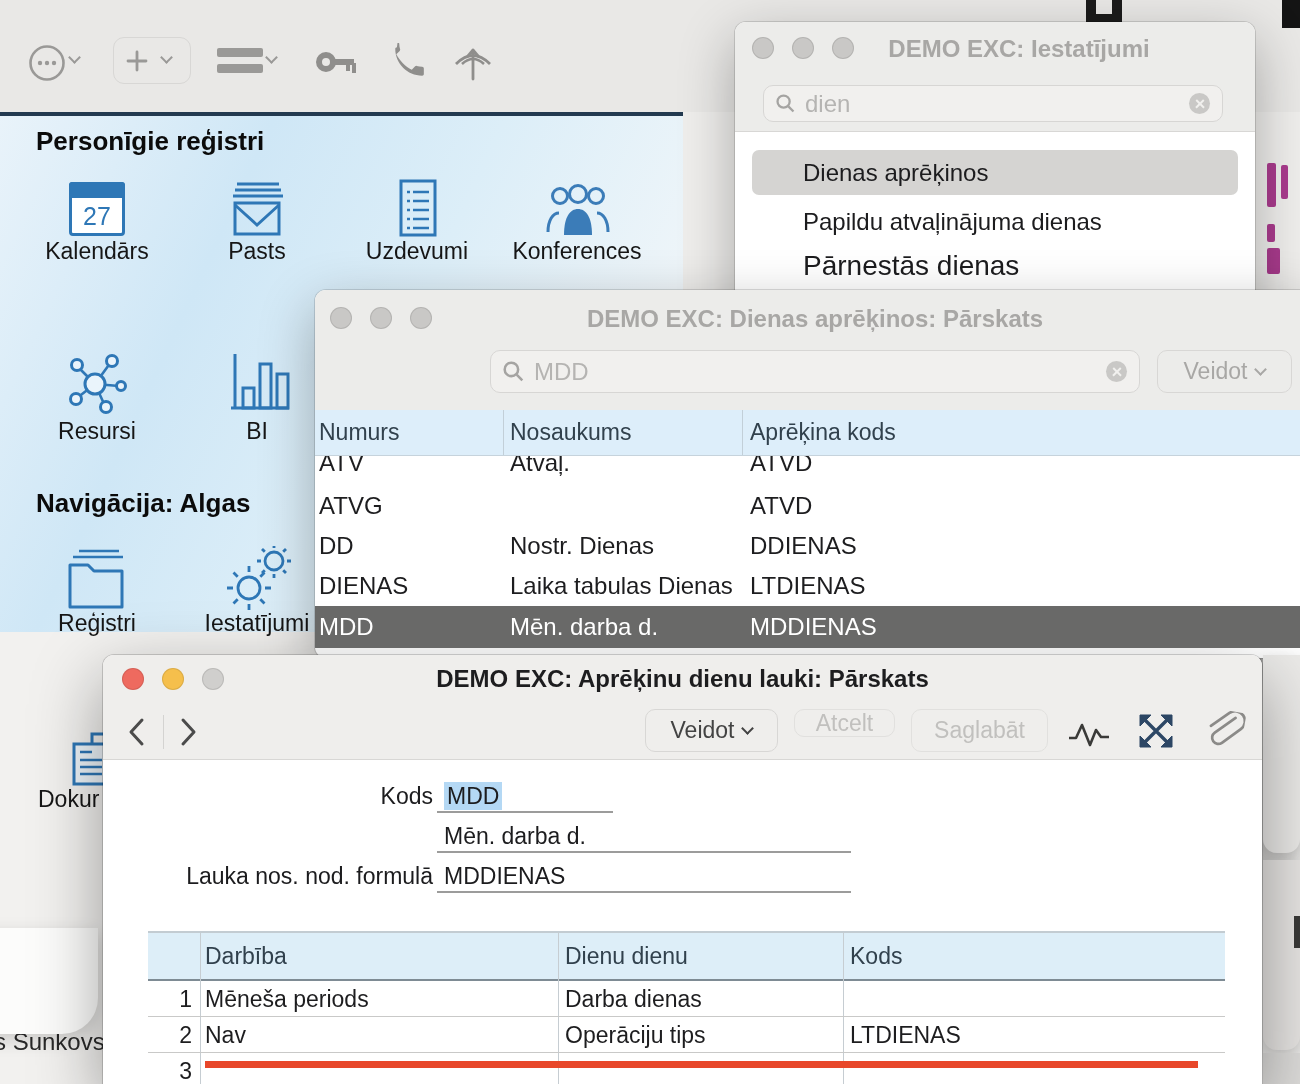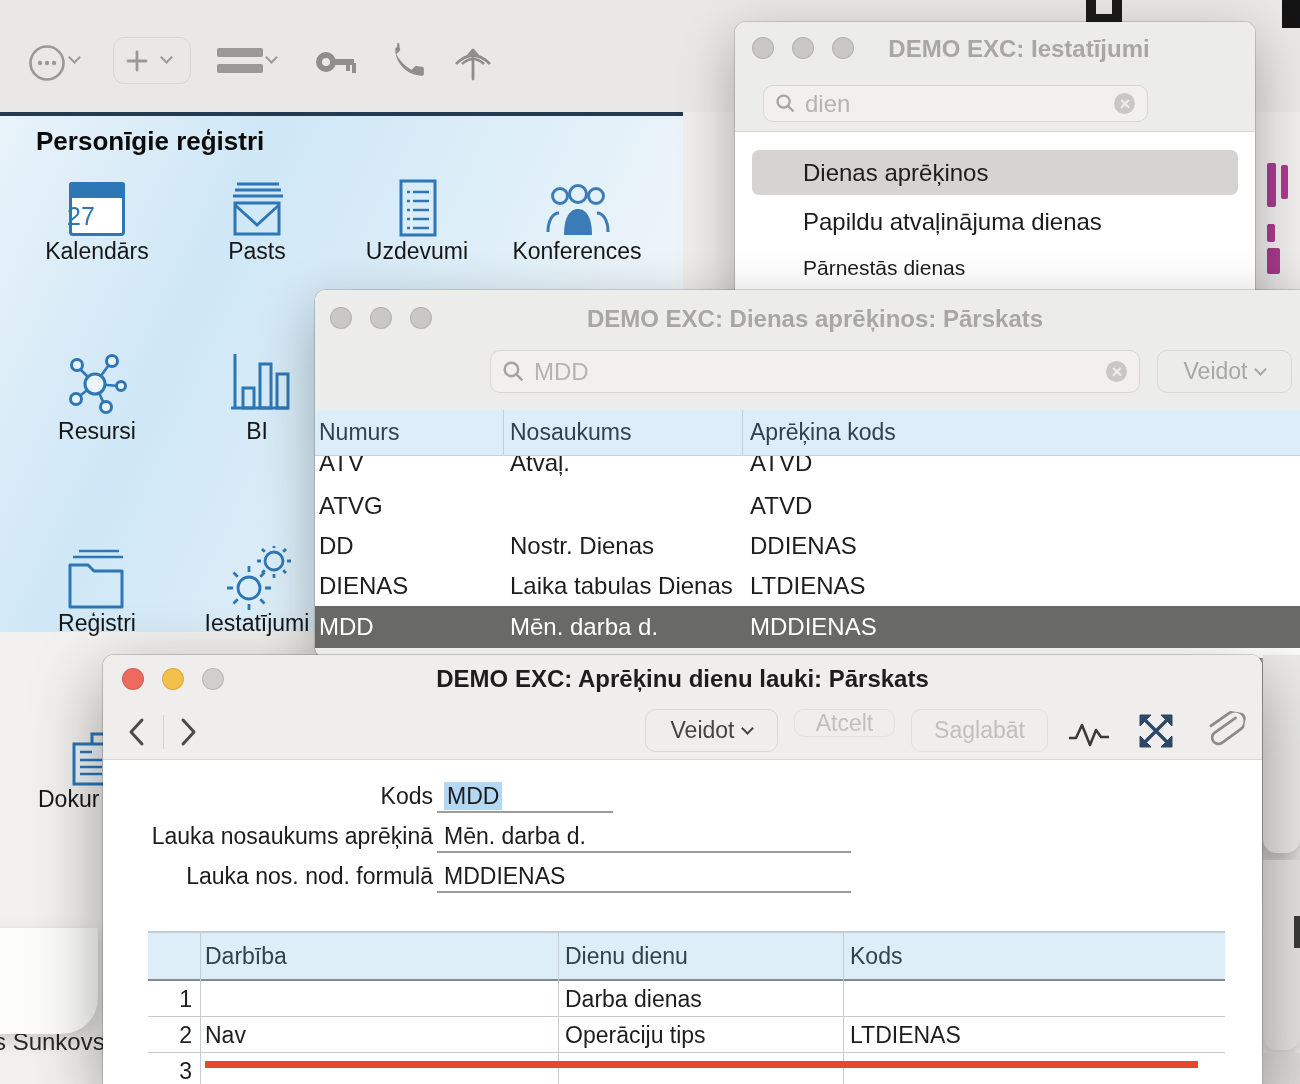--- a/index.html
+++ b/index.html
@@ -110,21 +110,21 @@
   <div class="abs" style="left:0;top:112px;width:683px;height:972px;background:#f2f1ef;border-right:1px solid #bfbebc"></div>
   <div class="abs" style="left:0;top:112px;width:683px;height:520px;
        background:linear-gradient(115deg,#e9f3fa 0%,#cfe7f6 30%,#dceef8 55%,#eef5f9 82%,#f2f1ef 100%)"></div>
   <div class="abs" style="left:0;top:112px;width:683px;height:4px;background:#233a50"></div>
 
   <div class="navheading" style="left:36px;top:126px">Personīgie reģistri</div>
 
   <div class="abs" style="left:67px;top:180px;width:60px;height:58px">
     <div class="abs" style="left:2px;top:2px;width:56px;height:54px;border:3px solid #2e77b6;border-radius:4px;background:#fff"></div>
     <div class="abs" style="left:2px;top:2px;width:56px;height:16px;background:#2e77b6;border-radius:3px 3px 0 0"></div>
-    <div class="abs" style="left:0;top:22px;width:60px;font-size:25px;color:#2e77b6">27</div>
+    <div class="abs" style="left:0;top:22px;width:60px;text-align:center;font-size:25px;color:#2e77b6">27</div>
   </div>
   <div class="navlabel" style="left:17px;top:238px;width:160px">Kalendārs</div>
 
   <div class="abs" style="left:225px;top:180px;width:64px;height:58px">
     <svg width="64" height="58" viewBox="0 0 64 58">
       <path d="M12 4 H54 M10 10 H56 M8 16 H58" stroke="#2e77b6" stroke-width="3" fill="none"></path>
       <rect x="10" y="23" width="44" height="31" fill="none" stroke="#2e77b6" stroke-width="3"></rect>
       <path d="M10 25 L32 45 L54 25" fill="none" stroke="#2e77b6" stroke-width="3"></path>
     </svg>
   </div>
@@ -166,20 +166,21 @@
   <div class="abs" style="left:227px;top:352px;width:66px;height:64px">
     <svg width="66" height="64" viewBox="0 0 66 64">
       <path d="M8 2 V56 M4 56 H62" stroke="#2e77b6" stroke-width="3" fill="none"></path>
       <rect x="16" y="36" width="11" height="20" fill="none" stroke="#2e77b6" stroke-width="3"></rect>
       <rect x="33" y="12" width="11" height="44" fill="none" stroke="#2e77b6" stroke-width="3"></rect>
       <rect x="50" y="22" width="11" height="34" fill="none" stroke="#2e77b6" stroke-width="3"></rect>
     </svg>
   </div>
   <div class="navlabel" style="left:177px;top:418px;width:160px">BI</div>
 
+  <div class="navheading" style="left:36px;top:488px">Navigācija: Algas</div>
 
   <div class="abs" style="left:63px;top:548px;width:66px;height:62px">
     <svg width="66" height="62" viewBox="0 0 66 62">
       <path d="M16 3 H56 M10 9 H60" stroke="#2e77b6" stroke-width="2.6"></path>
       <path d="M7 17 h18 l6 6 h28 v36 h-52 z" fill="none" stroke="#2e77b6" stroke-width="3" stroke-linejoin="round"></path>
     </svg>
   </div>
   <div class="navlabel" style="left:17px;top:610px;width:160px">Reģistri</div>
 
   <div class="abs" style="left:224px;top:546px;width:68px;height:64px">
@@ -217,33 +218,33 @@
   <div class="abs" style="left:1267px;top:224px;width:8px;height:18px;background:#a93b8d;border-radius:2px"></div>
   <div class="abs" style="left:1267px;top:248px;width:13px;height:26px;background:#a93b8d;border-radius:2px"></div>
 
   <div class="win" style="left:735px;top:22px;width:520px;height:845px">
     <div class="chrome" style="height:110px;border-bottom:1px solid #d8d7d5"></div>
     <div class="light" style="left:17px;top:15px;background:#c9c8c6"></div>
     <div class="light" style="left:57px;top:15px;background:#c9c8c6"></div>
     <div class="light" style="left:97px;top:15px;background:#c9c8c6"></div>
     <div class="wtitle inactive-title" style="top:13px;padding-left:48px">DEMO EXC: Iestatījumi</div>
 
-    <div class="search" style="left:28px;top:63px;width:385px;height:37px">
+    <div class="search" style="left:28px;top:63px;width:460px;height:37px">
       <svg width="19" height="19" viewBox="0 0 20 20">
         <circle cx="8" cy="8" r="6.4" fill="none" stroke="#a5a4a2" stroke-width="2.4"></circle>
         <path d="M13 13 L18.4 18.4" stroke="#a5a4a2" stroke-width="2.4"></path>
         </svg>
       <span>dien</span>
       <span class="clear"></span>
     </div>
 
     <div class="abs" style="left:17px;top:128px;width:486px;height:45px;background:#d5d4d2;border-radius:7px"></div>
     <div class="t" style="left:68px;top:137px;font-size:24px;color:#1c1c1e">Dienas aprēķinos</div>
     <div class="t" style="left:68px;top:186px;font-size:24px;color:#1c1c1e">Papildu atvaļinājuma dienas</div>
-    <div class="t" style="left:68px;top:234px;font-size:21px;color:#1c1c1e">Pārnestās dienas</div>
+    <div class="t" style="left:68px;top:228px;font-size:28px;color:#1c1c1e">Pārnestās dienas</div>
   </div>
 
   <div class="win" style="left:315px;top:290px;width:1000px;height:368px">
     <div class="chrome" style="height:120px"></div>
     <div class="light" style="left:15px;top:17px;background:#c9c8c6"></div>
     <div class="light" style="left:55px;top:17px;background:#c9c8c6"></div>
     <div class="light" style="left:95px;top:17px;background:#c9c8c6"></div>
     <div class="wtitle inactive-title" style="top:15px;width:1000px">DEMO EXC: Dienas aprēķinos: Pārskats</div>
 
     <div class="search" style="left:175px;top:60px;width:650px;height:43px">
@@ -351,40 +352,40 @@
         <path d="M30 6 L12 24 a6.2 6.2 0 0 0 8.8 8.8 L37 16 a9.8 9.8 0 0 0 -13.9 -13.9 L7 18" fill="none" stroke="#8b8a88" stroke-width="2.7" stroke-linecap="round"></path>
         </svg>
     </div>
 
     <div class="flabel" style="left:20px;top:128px;width:310px">Kods</div>
     <div class="fvalue" style="left:341px;top:128px">
       <span style="background:#b4d8f4;padding:1px 3px">MDD</span>
     </div>
     <div class="field-underline" style="left:334px;top:156px;width:176px"></div>
 
-    <div class="flabel" style="left:20px;top:168px;width:310px">Lauka nosaukums aprēķinā</div>
     <div class="fvalue" style="left:341px;top:168px">Mēn. darba d.</div>
     <div class="field-underline" style="left:334px;top:196px;width:414px"></div>
 
     <div class="flabel" style="left:20px;top:208px;width:310px">Lauka nos. nod. formulā</div>
     <div class="fvalue" style="left:341px;top:208px">MDDIENAS</div>
     <div class="field-underline" style="left:334px;top:236px;width:414px"></div>
 
     <div class="grid" style="left:45px;top:276px;width:1077px;height:154px">
       <div class="gridhead" style="width:1077px;height:48px">
         <div class="t" style="left:57px;top:10px;font-size:23px">Darbība</div>
         <div class="t" style="left:417px;top:10px;font-size:23px">Dienu dienu</div>
         <div class="t" style="left:702px;top:10px;font-size:23px">Kods</div>
       </div>
       <div class="gvline" style="left:52px"></div>
       <div class="gvline" style="left:410px"></div>
       <div class="gvline" style="left:695px"></div>
 
       <div class="grow" style="top:48px;width:1077px;height:36px">
         <span class="gnum">1</span>
+        <span class="gc" style="left:57px">Mēneša periods</span>
         <span class="gc" style="left:417px">Darba dienas</span>
         <span class="gc" style="left:702px"></span>
       </div>
       <div class="grow" style="top:84px;width:1077px;height:36px">
         <span class="gnum">2</span>
         <span class="gc" style="left:57px">Nav</span>
         <span class="gc" style="left:417px">Operāciju tips</span>
         <span class="gc" style="left:702px">LTDIENAS</span>
       </div>
       <div class="grow" style="top:120px;width:1077px;height:36px;border-bottom:none">

